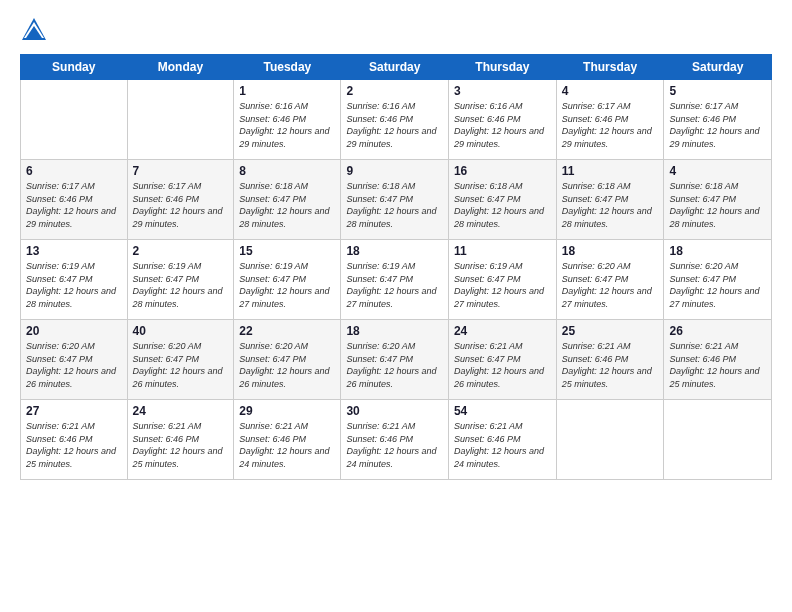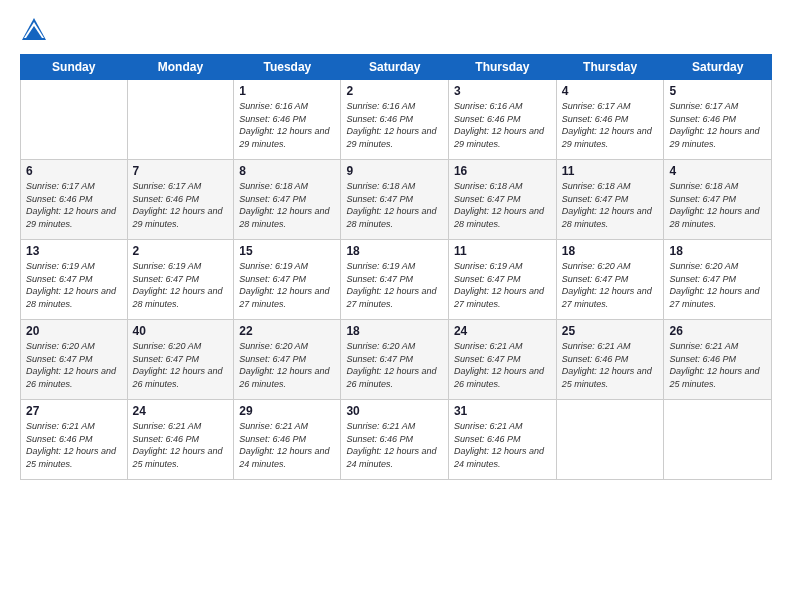--- a/index.html
+++ b/index.html
@@ -321,21 +321,21 @@
 Sunset: 6:46 PM
 Daylight: 12 hours and 24 minutes.</div>
           </td>
           <td>
             <span class="day-num">30</span>
             <div class="day-info">Sunrise: 6:21 AM
 Sunset: 6:46 PM
 Daylight: 12 hours and 24 minutes.</div>
           </td>
           <td>
-            <span class="day-num">31</span>
+            <span class="day-num">54</span>
             <div class="day-info">Sunrise: 6:21 AM
 Sunset: 6:46 PM
 Daylight: 12 hours and 24 minutes.</div>
           </td>
           <td class="empty-cell"></td>
           <td class="empty-cell"></td>
         </tr>
       </tbody>
   </table>
 </div>

